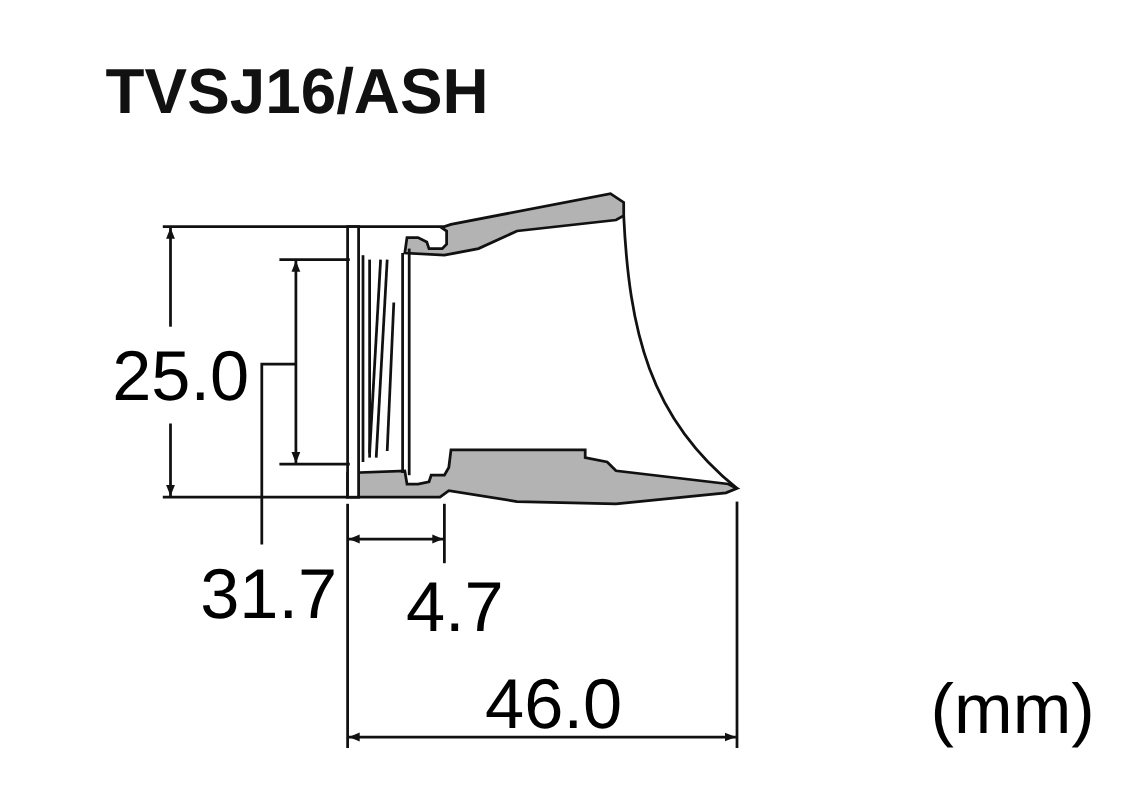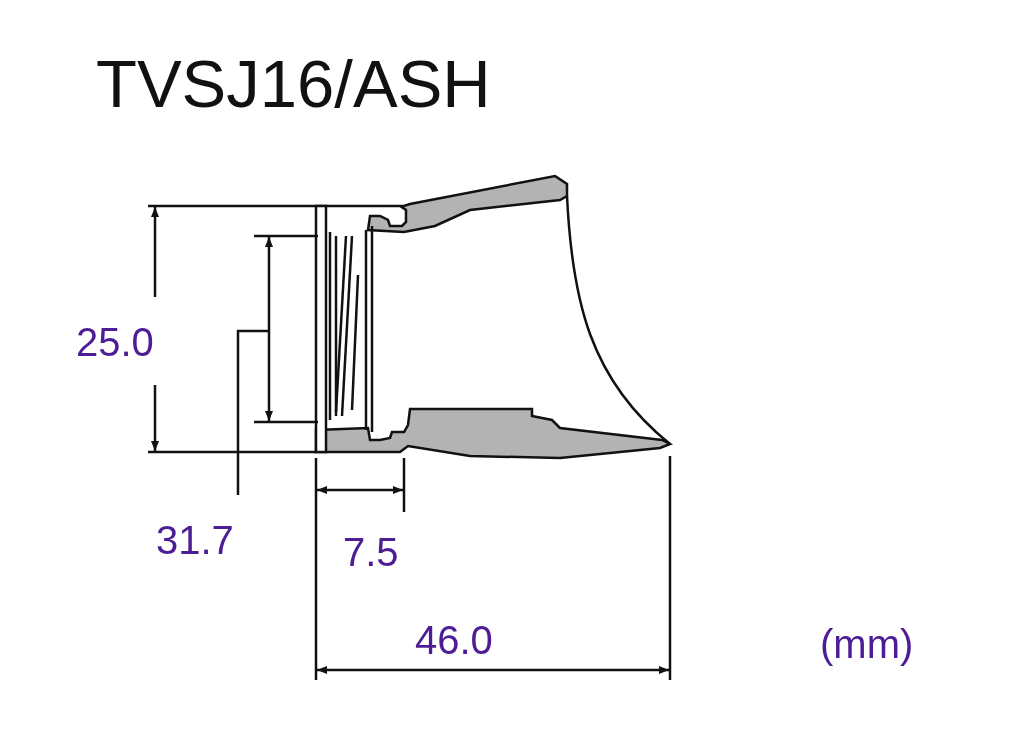--- a/index.html
+++ b/index.html
@@ -1,21 +1,21 @@
 <!DOCTYPE html>
 <html><head>
 <meta charset="utf-8">
 <style>
   html, body { margin: 0; padding: 0; background: #ffffff; }
   body { width: 1024px; height: 734px; position: relative; overflow: hidden;
          font-family: "Liberation Sans", sans-serif; color: #111; }
-  .title { position: absolute; left: 96px; top: 44px; font-size: 67px; line-height: 80px;
-           font-weight: 400; letter-spacing: 0px; }
+  .title { position: absolute; left: 96px; top: 44px; font-size: 58px; line-height: 80px;
+           font-weight: 700; letter-spacing: 0px; }
   svg { position: absolute; left: 0; top: 0; }
-  .dim { position: absolute; font-size: 40px; line-height: 56px; font-weight: 400; color:#4c1d95; }
+  .dim { position: absolute; font-size: 64px; line-height: 56px; font-weight: 400; color:#000000;margin-left:26px; }
 </style>
 </head>
 <body>
 
 <div class="title">TVSJ16/ASH</div>
 
 <svg width="1024" height="734" viewBox="0 0 1024 734">
   <defs>
     <marker id="arr" viewBox="0 0 10 10" refX="10" refY="5" markerWidth="10" markerHeight="10" orient="auto-start-reverse" markerUnits="userSpaceOnUse">
       <path d="M0,1 L10,5 L0,9 z" fill="#111"></path>
@@ -58,15 +58,15 @@
     <line x1="670" y1="456" x2="670" y2="680"></line>
 
     <line x1="317" y1="490" x2="403" y2="490" marker-start="url(#arr)" marker-end="url(#arr)"></line>
 
     <line x1="317" y1="670" x2="669" y2="670" marker-start="url(#arr)" marker-end="url(#arr)"></line>
   </g>
 </svg>
 
 <div class="dim" style="left:76px; top:314px;">25.0</div>
 <div class="dim" style="left:156px; top:512px;">31.7</div>
-<div class="dim" style="left:343px; top:524px;">7.5</div>
+<div class="dim" style="left:343px; top:524px;">4.7</div>
 <div class="dim" style="left:415px; top:612px;">46.0</div>
 <div class="dim" style="left:820px; top:616px;">(mm)</div>
 
 </body></html>

